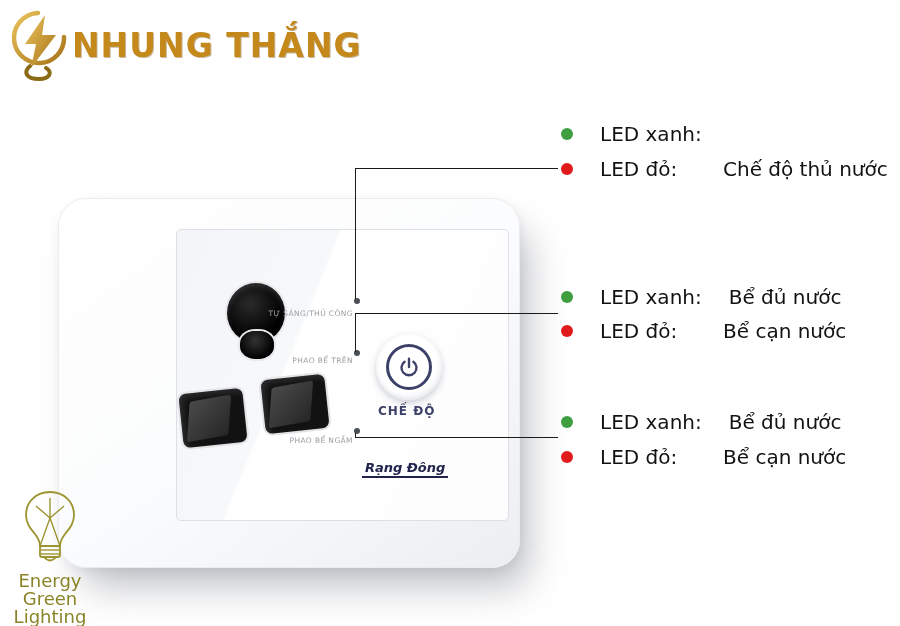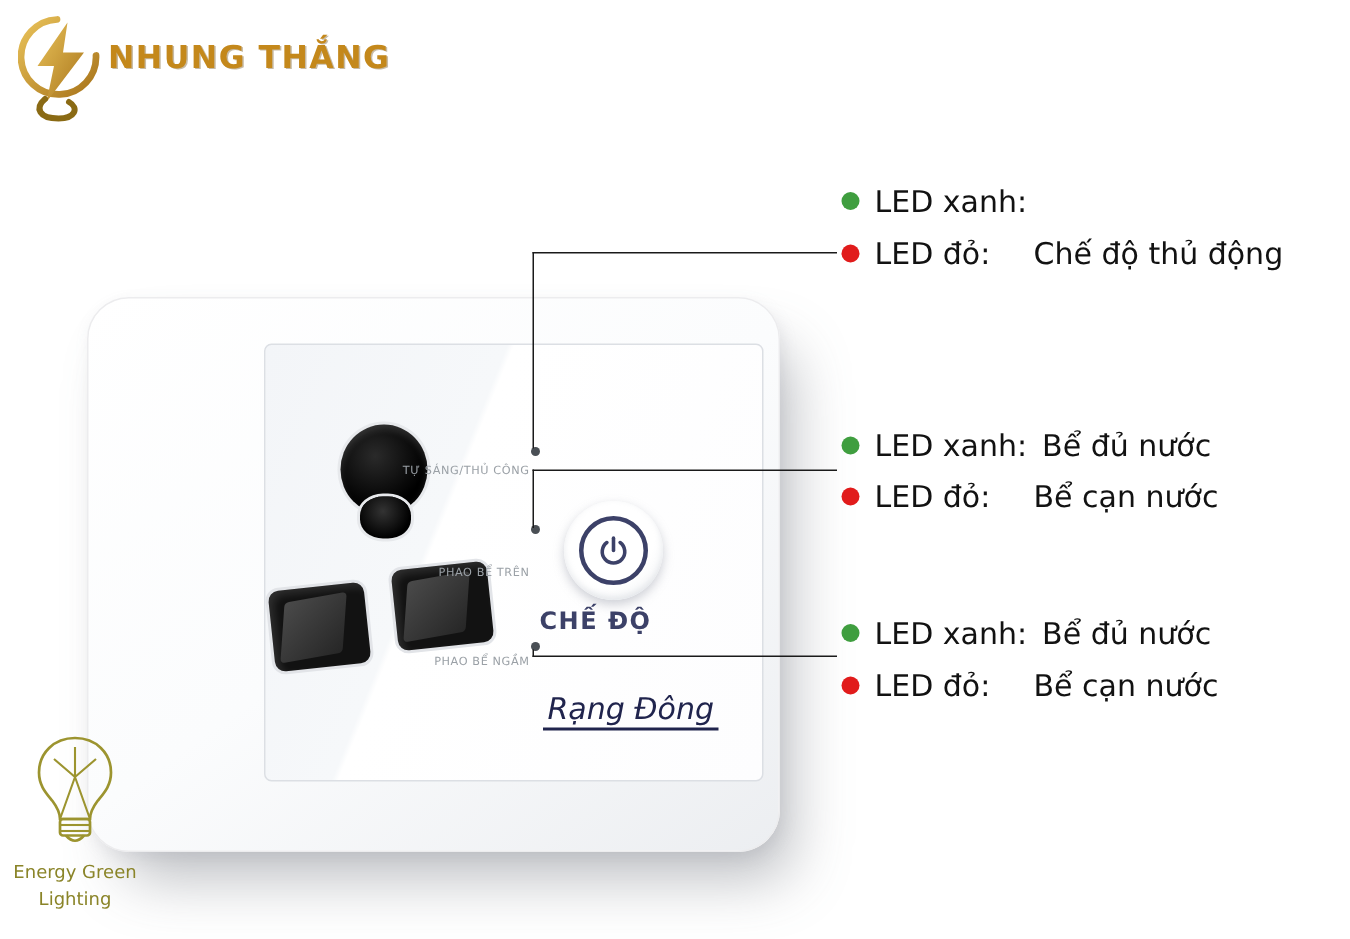--- a/index.html
+++ b/index.html
@@ -2,21 +2,21 @@
 <html><head>
 <meta charset="utf-8">
 <style>
   * { margin:0; padding:0; box-sizing:border-box; }
   html,body { width:900px; height:626px; background:#ffffff; overflow:hidden;
               font-family:"DejaVu Sans","Liberation Sans",sans-serif; }
 
   
   #header { position:absolute; left:10px; top:8px; width:400px; height:90px; }
   #logo-mark { position:absolute; left:2px; top:2px; }
-  #brand-name { position:absolute; left:62px; top:18px; font-size:21px; font-weight:bold;
+  #brand-name { position:absolute; left:62px; top:18px; font-size:33px; font-weight:bold;
                 letter-spacing:1px; color:#C4881B;
                 text-shadow:1px 1px 0 rgba(95,60,0,.35); }
   #brand-tagline { position:absolute; left:64px; top:58px; font-size:11px; font-weight:bold;
                    letter-spacing:.5px; color:#D6992C; }
 
   
   #plate { position:absolute; left:58px; top:198px; width:462px; height:370px;
            border-radius:28px;
            background:linear-gradient(145deg,#ffffff 0%,#fbfcfd 50%,#eceef1 100%);
            border:1px solid #ececee;
@@ -47,42 +47,42 @@
   .plabel { position:absolute; left:148px; width:146px; text-align:right;
             font-size:7.5px; letter-spacing:.4px; color:#9aa0a6; }
 
   
   #mode-button { position:absolute; left:317px; top:135px; width:66px; height:66px; border-radius:50%;
             background:radial-gradient(circle at 35% 30%, #ffffff 60%, #eef0f3 100%);
             box-shadow:0 3px 7px rgba(130,135,150,.4), inset 0 -2px 4px rgba(180,185,195,.3);
             display:flex; align-items:center; justify-content:center; }
   #mode-ring { width:46px; height:46px; border-radius:50%; border:3.5px solid #3c4168;
             display:flex; align-items:center; justify-content:center; background:#fff; }
-  #mode-label { position:absolute; left:297px; top:205px; width:82px; text-align:center;
-            font-size:16px; font-weight:bold; letter-spacing:1px; color:#3c4168; }
+  #mode-label { position:absolute; left:319px; top:205px; width:82px; 
+            font-size:12px; font-weight:bold; letter-spacing:1px; color:#3c4168; }
 
   
-  #device-brand { position:absolute; left:303px; top:261px; font-size:20px; font-weight:normal;
+  #device-brand { position:absolute; left:303px; top:261px; font-size:13px; font-weight:bold;
             font-style:italic; color:#20244d; border-bottom:2px solid #20244d; padding:0 3px 1px 3px; }
 
   
   .cline { position:absolute; background:#1a1a1a; z-index:5; }
 
   
   .legend-row { position:absolute; left:561px; height:26px; display:flex; align-items:center;
-            gap:10px; font-size:20px; color:#121212; white-space:nowrap; }
+            gap:27px; font-size:20px; color:#121212; white-space:nowrap; }
   .dot { width:12px; height:12px; border-radius:50%; flex:0 0 auto; }
   .dot.green { background:#3f9e3f; }
   .dot.red   { background:#e11b1b; }
   .l-label { min-width:96px; }
 
   
   #footer-logo { position:absolute; left:4px; top:488px; width:92px; text-align:center;
             color:#8a8428; }
-  #footer-logo .fl-text { font-size:12px; line-height:18px; }
+  #footer-logo .fl-text { font-size:18px; line-height:18px; }
 </style>
 </head>
 <body>
 
 <div id="header">
   <svg id="logo-mark" width="56" height="72" viewBox="0 0 56 72">
     <defs>
       <linearGradient id="gold" x1="0" y1="0" x2="1" y2="1">
         <stop offset="0" stop-color="#E9C25A"></stop>
           <stop offset="1" stop-color="#A8741A"></stop>
@@ -107,21 +107,21 @@
   </div>
   <div id="socket-br" class="socket-slot">
     <div class="depth"></div>
   </div>
 
   <div class="pled" style="left:295px; top:99px"></div>
   <div class="pled" style="left:295px; top:151px"></div>
   <div class="pled" style="left:295px; top:229px"></div>
 
   <div class="plabel" style="top:110px">TỰ SÁNG/THỦ CÔNG</div>
-  <div class="plabel" style="top:178px">PHAO BỂ TRÊN</div>
+  <div class="plabel" style="top:157px">PHAO BỂ TRÊN</div>
   <div class="plabel" style="top:237px">PHAO BỂ NGẦM</div>
 
   <div id="mode-button">
     <div id="mode-ring">
       <svg width="22" height="22" viewBox="0 0 24 24">
         <path d="M12 3v9" stroke="#3c4168" stroke-width="2.6" stroke-linecap="round" fill="none"></path>
         <path d="M7.2 6.2a8.2 8.2 0 1 0 9.6 0" fill="none" stroke="#3c4168" stroke-width="2.6" stroke-linecap="round"></path>
       </svg>
     </div>
   </div>
@@ -137,21 +137,21 @@
 <div class="cline" style="left:355px; top:433px; width:1px; height:5px"></div>
 <div class="cline" style="left:355px; top:437px; width:203px; height:1px"></div>
 
 <div class="legend-row" style="top:121px">
   <span class="dot green"></span>
   <span class="l-label">LED xanh:</span>
 </div>
 <div class="legend-row" style="top:156px">
   <span class="dot red"></span>
   <span class="l-label">LED đỏ:</span>
-  <span class="l-value">Chế độ thủ động</span>
+  <span class="l-value">Chế độ thủ nước</span>
 </div>
 
 <div class="legend-row" style="top:284px">
   <span class="dot green"></span>
   <span class="l-label">LED xanh:</span>
   <span class="l-value">Bể đủ nước</span>
 </div>
 <div class="legend-row" style="top:318px">
   <span class="dot red"></span>
   <span class="l-label">LED đỏ:</span>

